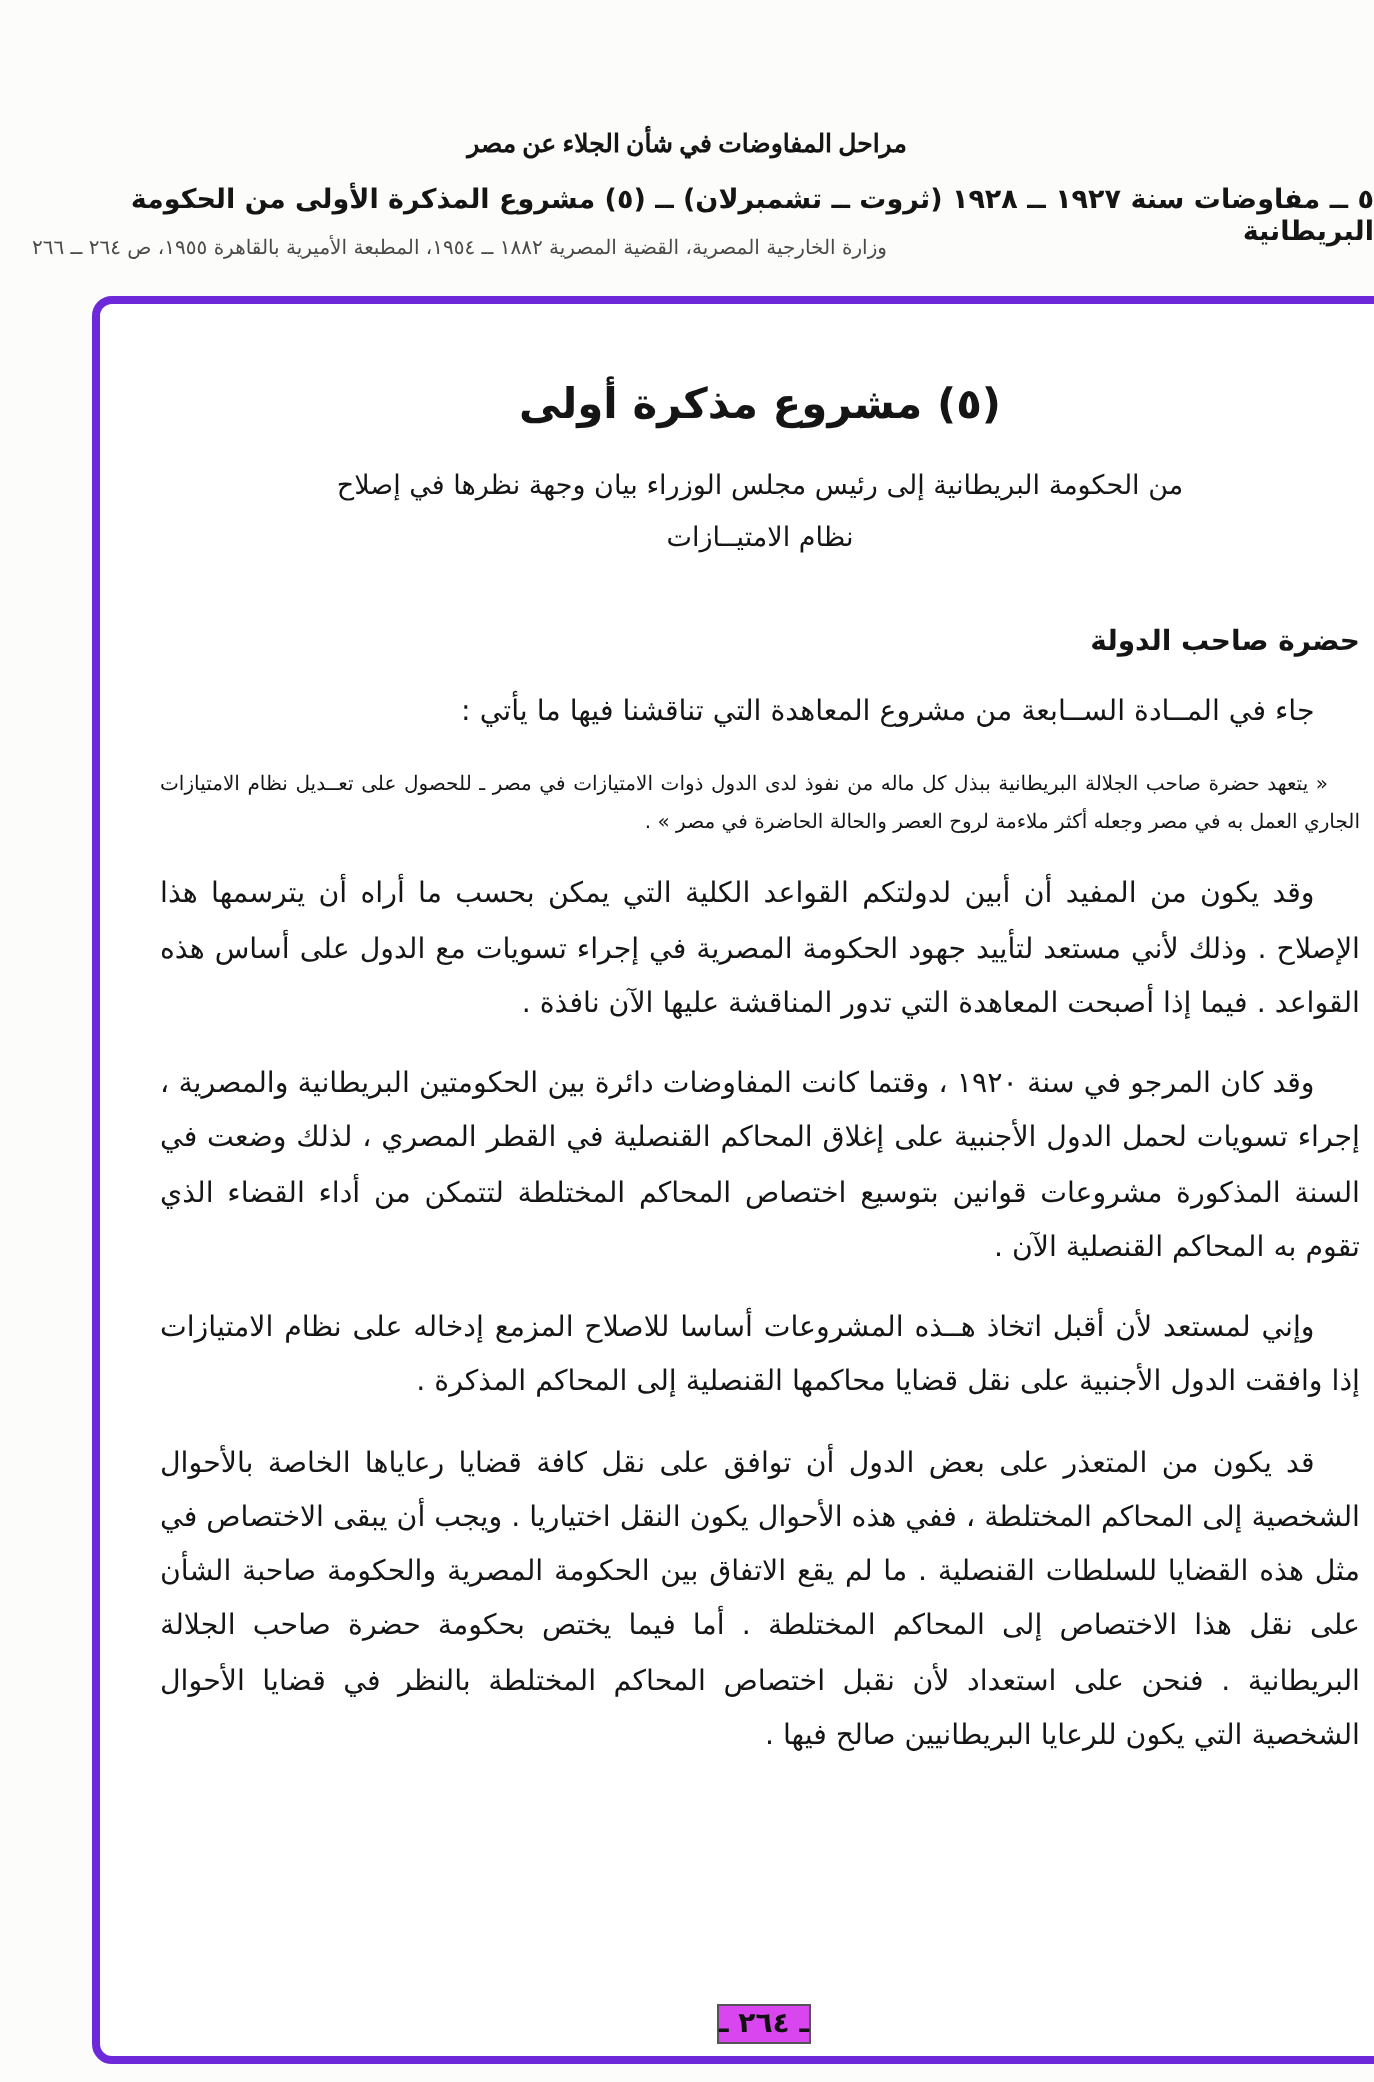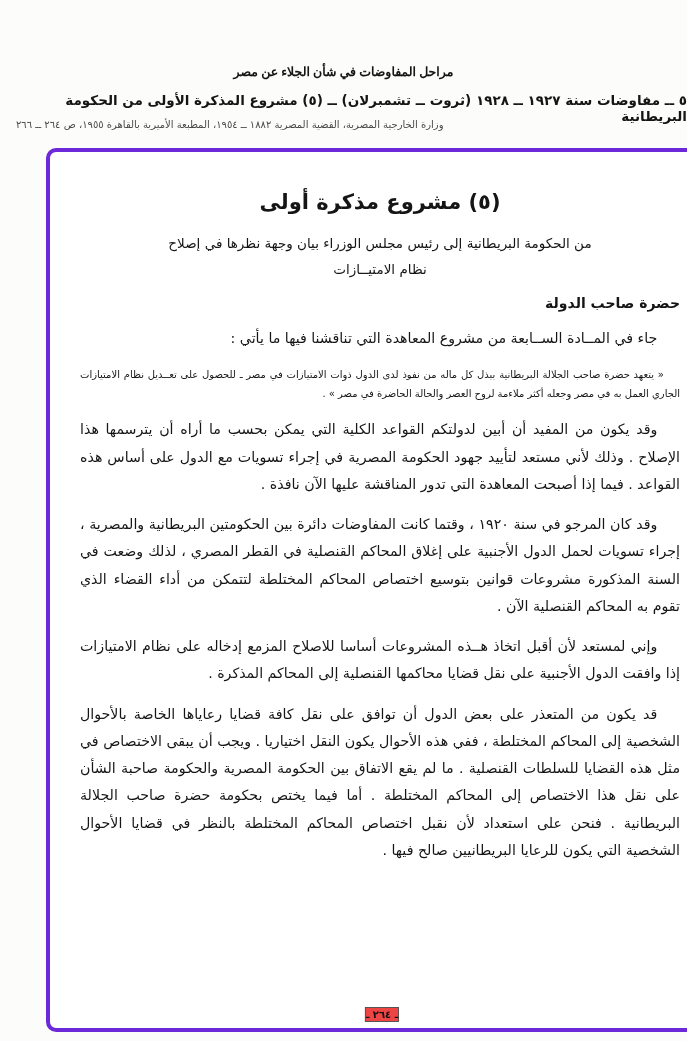--- a/index.html
+++ b/index.html
@@ -31,34 +31,34 @@
     border:4px solid #6d28d9;border-radius:10px;
     background:#ffffff;
     padding:30px 34px 26px 30px;
   }
   .doc-title{
     text-align:center;font-size:21px;font-weight:bold;
     margin:8px 0 16px;
   }
   .doc-subtitle{
     text-align:center;font-size:13.5px;line-height:1.95;
-    margin:0 auto 12px;max-width:440px;
+    margin:0 auto 30px;max-width:440px;
   }
   .salutation{
     font-weight:bold;font-size:14px;margin:6px 0 14px;
   }
   .para{
     font-size:14.2px;line-height:1.92;text-align:justify;
     margin:0 0 13px;text-indent:1.6em;
   }
   .para.quote{font-size:10px;}
   .page-number{
     position:absolute;bottom:6px;left:50%;transform:translateX(-50%);
-    font-size:10px;font-weight:bold;color:#111;
-    background:#ef4444;border:1px solid #555;
+    font-size:14px;font-weight:bold;color:#111;
+    background:#d946ef;border:1px solid #555;
     padding:1px 0;white-space:nowrap;
   }
 </style>
 </head>
 <body>
 
 <div class="header-title">مراحل المفاوضات في شأن الجلاء عن مصر</div>
 
 <div class="header-subtitle">٥ ــ مفاوضات سنة ١٩٢٧ ــ ١٩٢٨ (ثروت ــ تشمبرلان) ــ (٥) مشروع المذكرة الأولى من الحكومة البريطانية</div>
 

